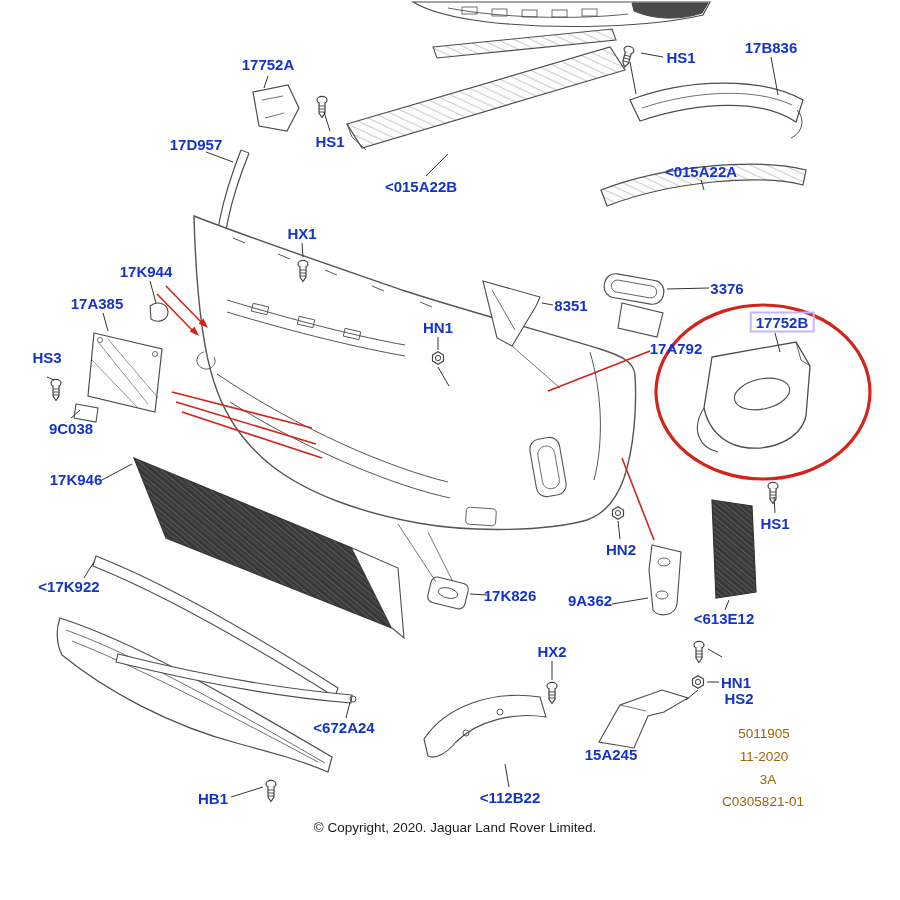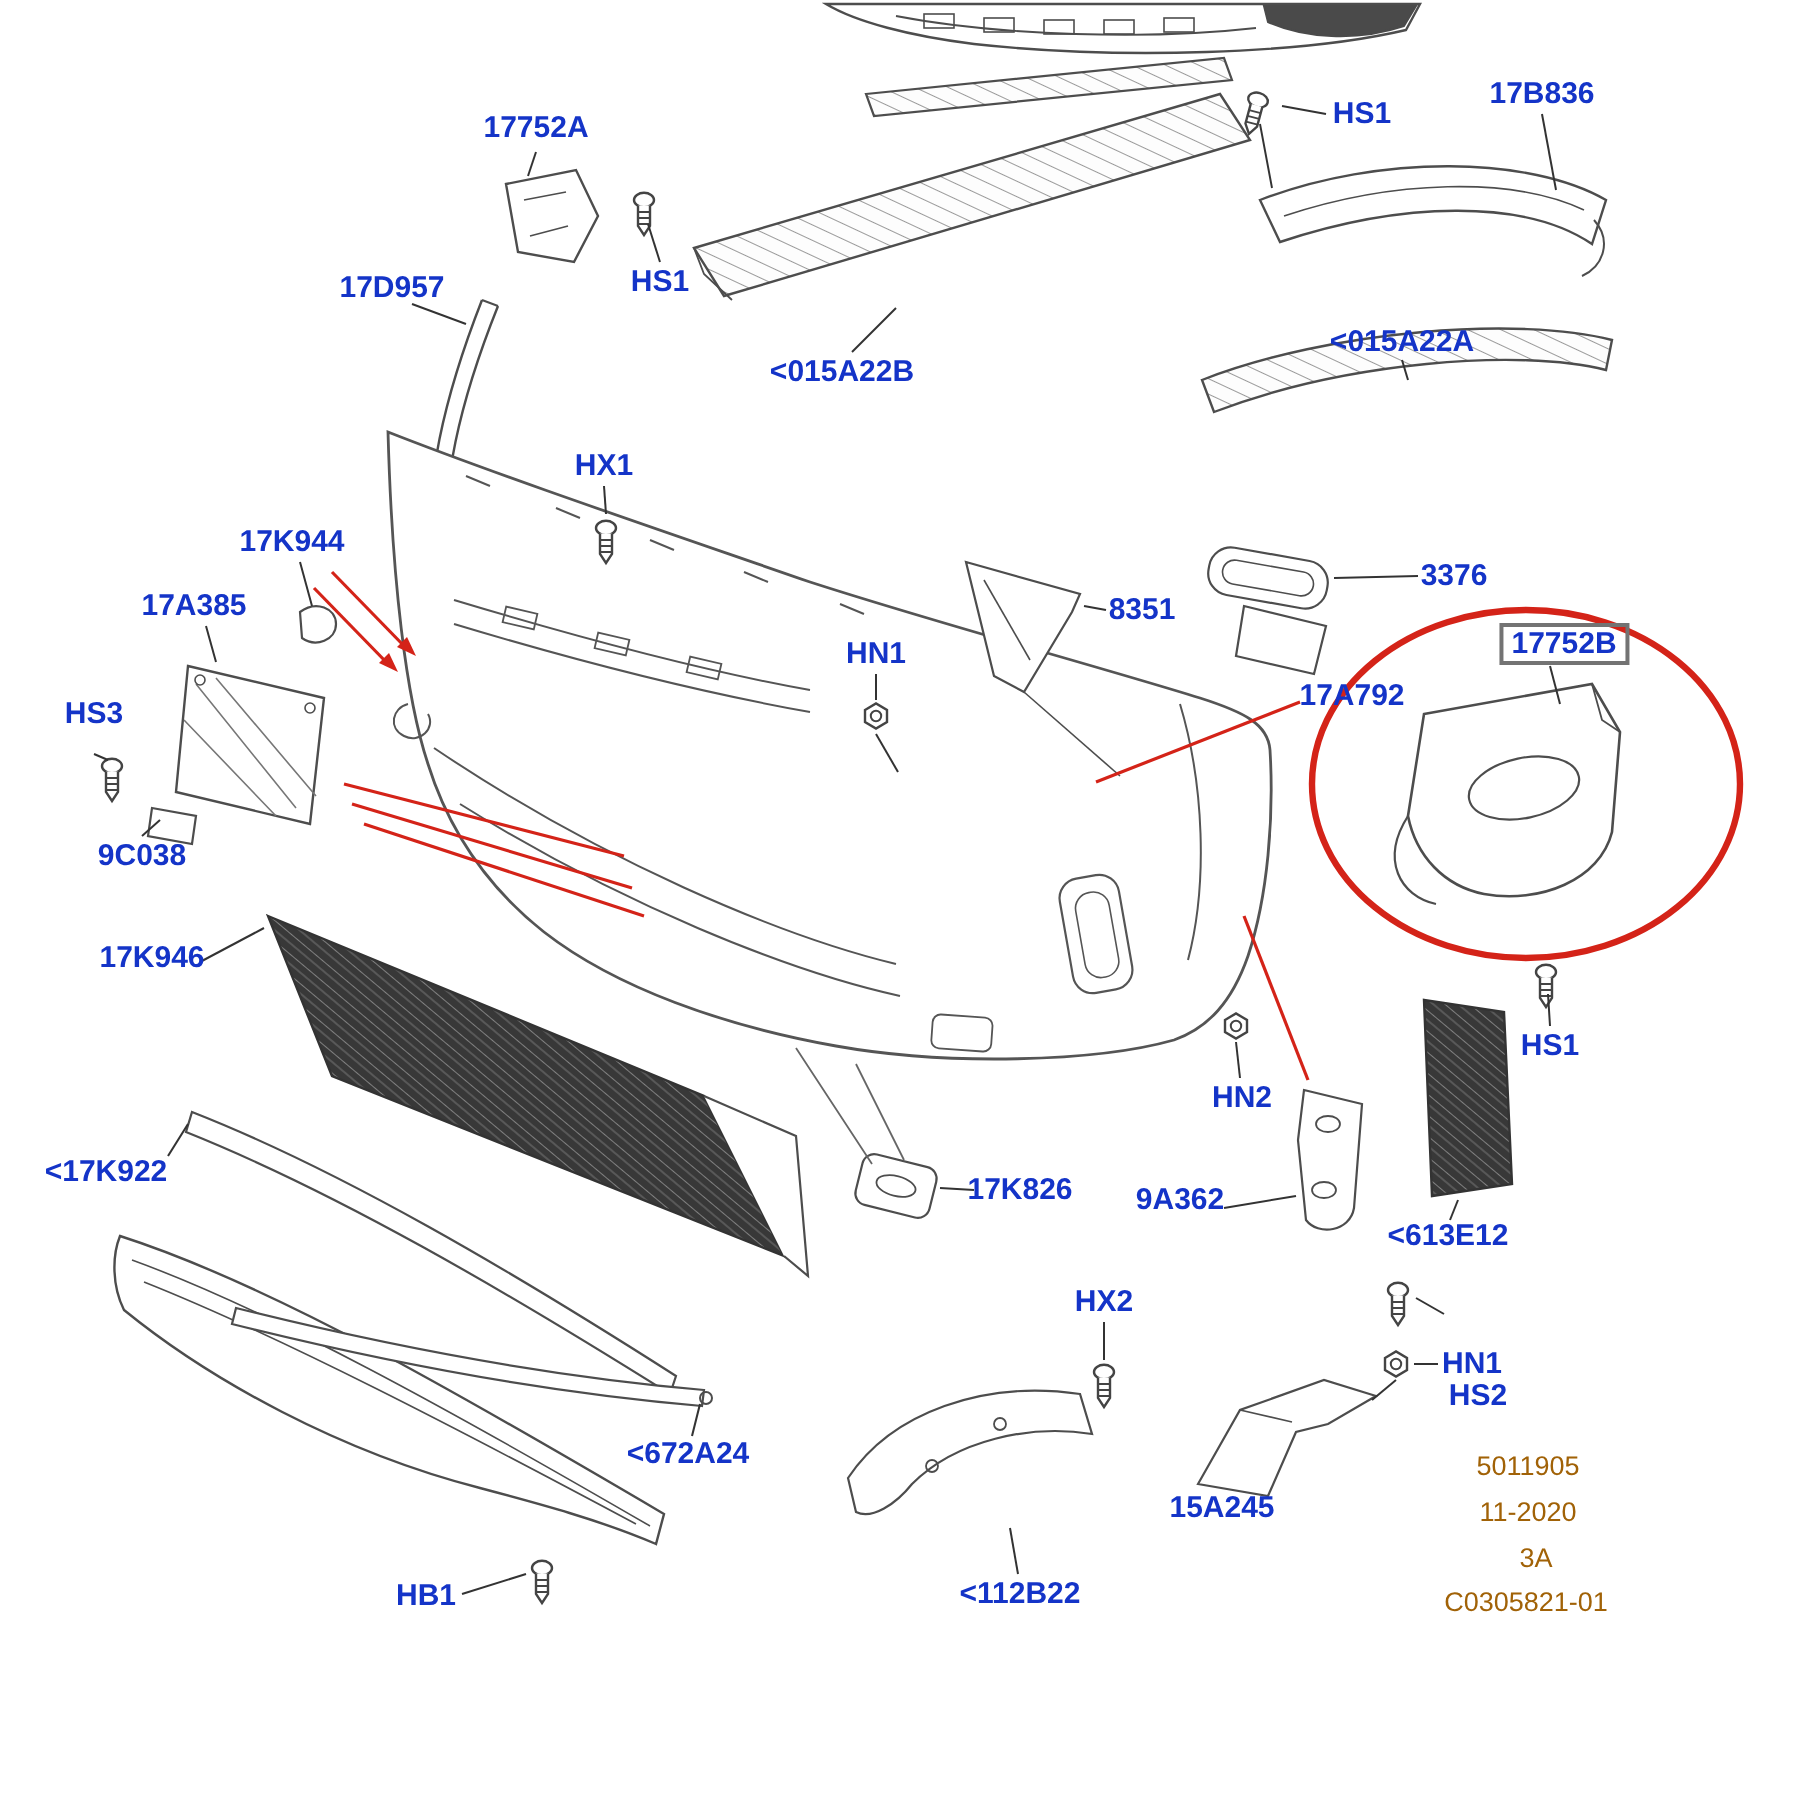--- a/index.html
+++ b/index.html
@@ -1,21 +1,21 @@
 <!DOCTYPE html>
 <html><head>
 <meta charset="utf-8">
 <style>
   html,body{margin:0;padding:0;background:#ffffff}
   .stage{position:relative;width:900px;height:900px;background:#ffffff;
          font-family:"Liberation Sans",sans-serif;overflow:hidden}
   .stage svg{position:absolute;left:0;top:0}
   .lbl{position:absolute;transform:translate(-50%,-50%);color:#1434c8;
        font-weight:bold;font-size:15px;white-space:nowrap;cursor:pointer;z-index:5}
-  .lbl.boxed{border:2px solid #737373;padding:0 4px}
+  .lbl.boxed{border:2px solid #c4b5fd;padding:0 4px}
   .ref{position:absolute;transform:translate(-50%,-50%);color:#a16207;
        font-size:13.5px;white-space:nowrap;z-index:5}
   .copy{position:absolute;transform:translate(-50%,-50%);color:#1c1c1c;
         font-size:13.5px;white-space:nowrap;z-index:5}
 </style>
 </head>
 <body>
 
 <div class="stage">
 
@@ -261,31 +261,32 @@
 <div class="lbl" style="left:571px;top:305px">8351</div>
 <div class="lbl" style="left:727px;top:288px">3376</div>
 <div class="lbl boxed" style="left:782px;top:322px">17752B</div>
 <div class="lbl" style="left:676px;top:348px">17A792</div>
 <div class="lbl" style="left:47px;top:357px">HS3</div>
 <div class="lbl" style="left:438px;top:327px">HN1</div>
 <div class="lbl" style="left:71px;top:428px">9C038</div>
 <div class="lbl" style="left:76px;top:479px">17K946</div>
 <div class="lbl" style="left:775px;top:523px">HS1</div>
 <div class="lbl" style="left:621px;top:549px">HN2</div>
-<div class="lbl" style="left:53px;top:586px">&lt;17K922</div>
+<div class="lbl" style="left:69px;top:586px">&lt;17K922</div>
 <div class="lbl" style="left:510px;top:595px">17K826</div>
 <div class="lbl" style="left:590px;top:600px">9A362</div>
 <div class="lbl" style="left:724px;top:618px">&lt;613E12</div>
 <div class="lbl" style="left:552px;top:651px">HX2</div>
 <div class="lbl" style="left:739px;top:698px">HS2</div>
 <div class="lbl" style="left:736px;top:682px">HN1</div>
 <div class="lbl" style="left:344px;top:727px">&lt;672A24</div>
 <div class="lbl" style="left:611px;top:754px">15A245</div>
 <div class="lbl" style="left:510px;top:797px">&lt;112B22</div>
 <div class="lbl" style="left:213px;top:798px">HB1</div>
 
 <div class="ref" style="left:764px;top:733px">5011905</div>
 <div class="ref" style="left:764px;top:756px">11-2020</div>
 <div class="ref" style="left:768px;top:779px">3A</div>
 <div class="ref" style="left:763px;top:801px">C0305821-01</div>
 
+<div class="copy" style="left:455px;top:827px">© Copyright, 2020. Jaguar Land Rover Limited.</div>
 
 </div>
 
 </body></html>

